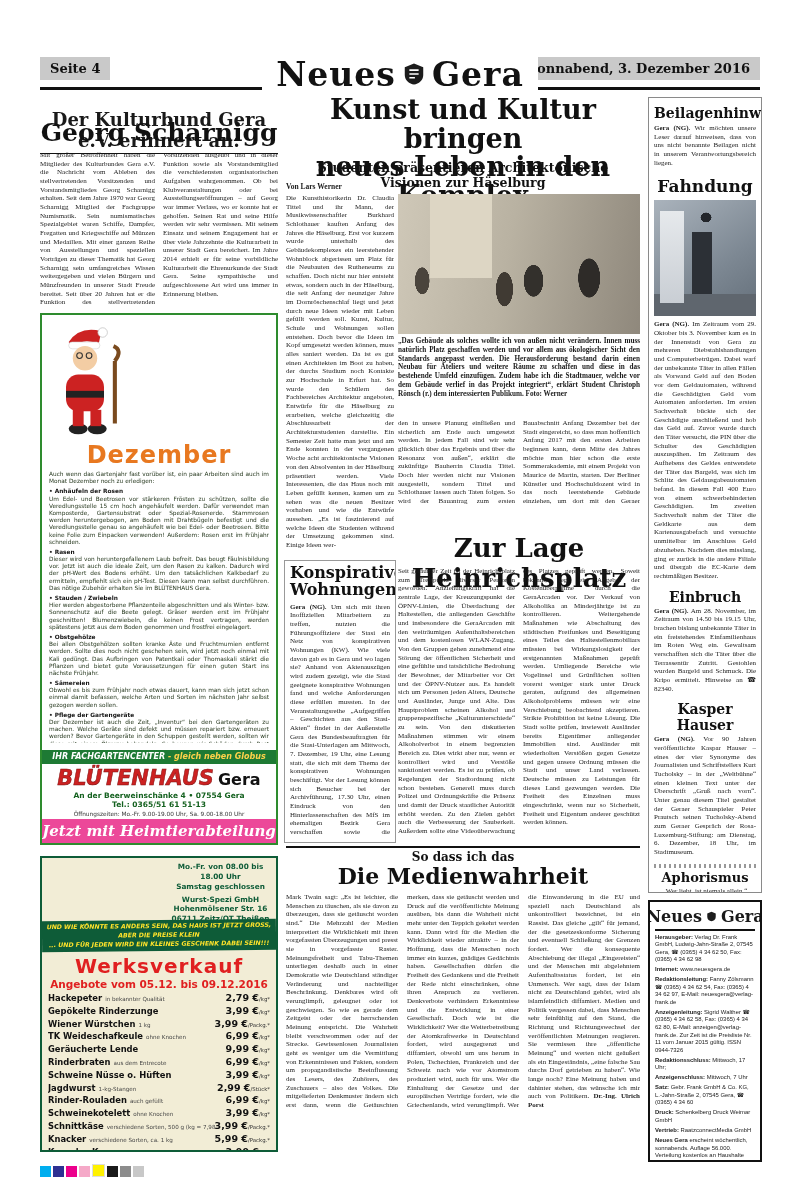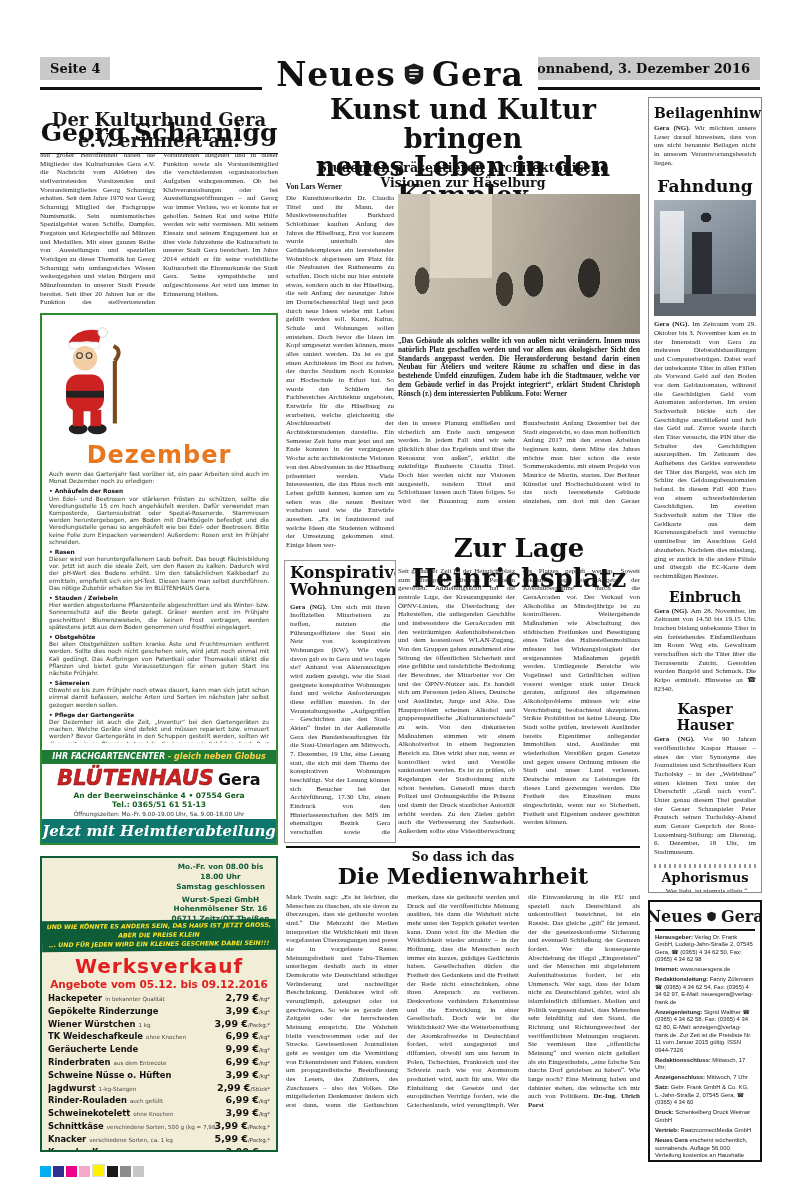--- a/index.html
+++ b/index.html
@@ -52,21 +52,21 @@
   .g-text{font:5.8px/1.24 "DejaVu Sans",sans-serif;color:#27391f;text-align:justify;overflow:hidden;}
   .tip{margin-top:3px;}
   .tiphead{display:block;font-weight:bold;color:#111;}
   .tiphead::before{content:"• ";}
   .bh-banner{background:#1e7a34;color:#fff;font:bold italic 8px/14px "DejaVu Sans",sans-serif;text-align:center;}
   .bh-banner .yel{color:#ffd24a;}
   .bh-name{color:#cc2222;font:bold italic 21px "DejaVu Sans",sans-serif;-webkit-text-stroke:0.5px #7a0f0f;}
   .bh-city{color:#111;font:bold 16px "DejaVu Sans",sans-serif;}
   .bh-addr{color:#14611f;font:bold 7.5px/1.3 "DejaVu Sans",sans-serif;}
   .bh-hours{color:#333;font:5.8px "DejaVu Sans",sans-serif;}
-  .bh-footer{background:#0f766e;color:#fff;font:bold italic 15px/24px "DejaVu Serif",serif;text-align:center;}
+  .bh-footer{background:#ec4899;color:#fff;font:bold italic 15px/24px "DejaVu Serif",serif;text-align:center;}
   
   .wurstad{background:#f2edd6;border:2px solid #0e5c38;box-sizing:border-box;overflow:hidden;}
   .w-oval{border:3px double #0e5c38;border-radius:50%;background:#f8f4e2;text-align:center;}
   .w-logo{color:#cc1f1f;font:bold italic 13px "DejaVu Serif",serif;}
   .w-mono{color:#0e5c38;font:bold 13px "DejaVu Serif",serif;letter-spacing:2px;}
   .w-info{color:#0e5c38;font:bold 7.3px/1.35 "DejaVu Sans",sans-serif;text-align:center;}
   .w-band{background:#0e5c38;color:#ffe32b;font:bold italic 6.2px/1.45 "DejaVu Sans",sans-serif;
           text-align:center;padding:2px 4px;transform:rotate(-0.6deg);}
   .w-sale-title{color:#e02020;font:bold 20px "DejaVu Sans",sans-serif;text-align:center;letter-spacing:1px;}
   .w-sale-dates{color:#e02020;font:bold 10.5px "DejaVu Sans",sans-serif;text-align:center;}

